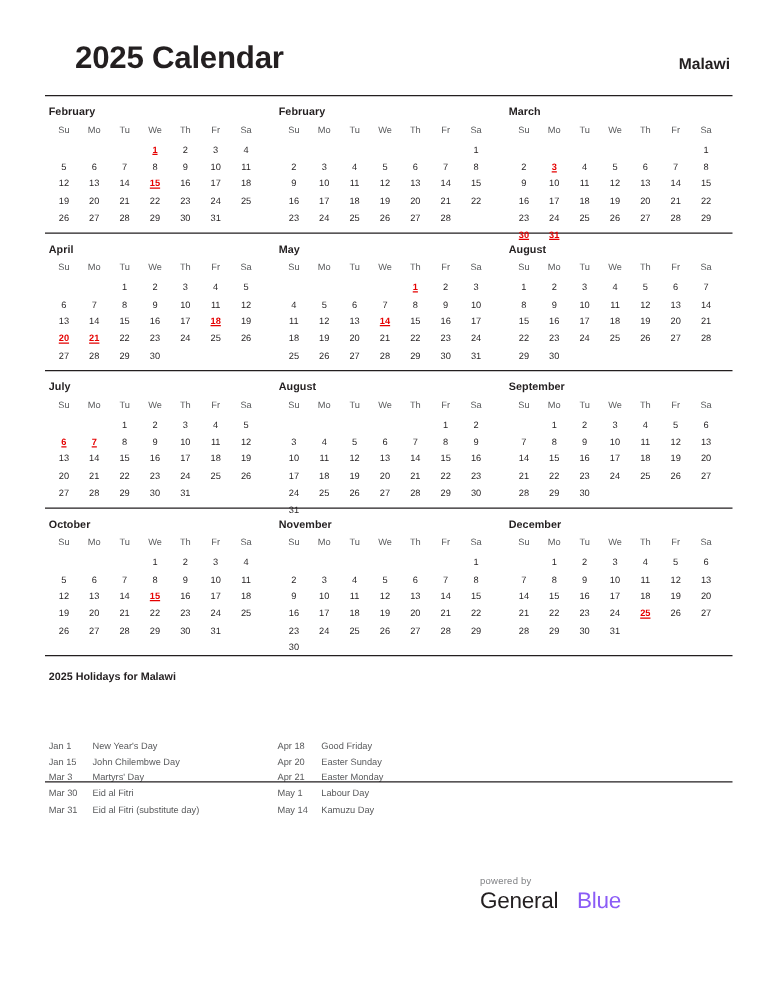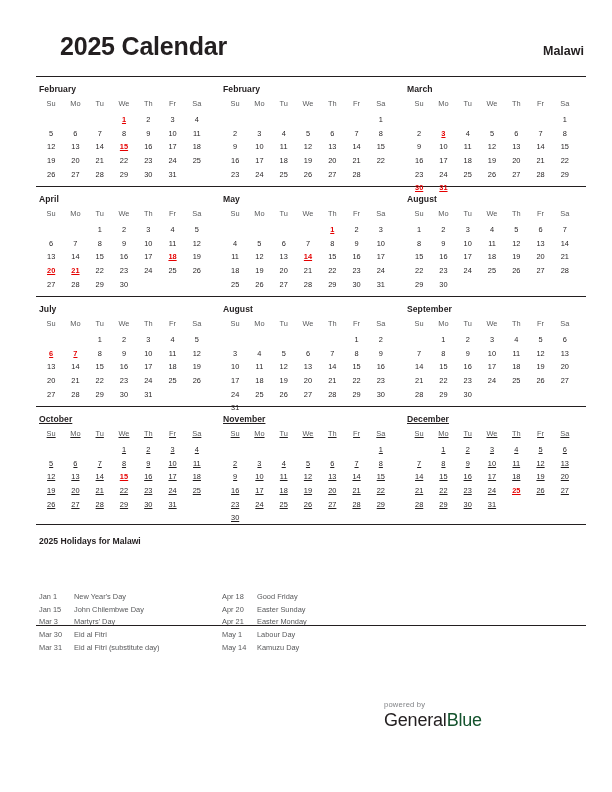--- a/index.html
+++ b/index.html
@@ -60,21 +60,21 @@
   }
   .month-row {
     display: flex;
     border-top: 1.1px solid #231f20;
     padding-top: 5px;
     box-sizing: border-box;
   }
   .month-row.r1 { height: 110px; }
   .month-row.r2 { height: 110px; }
   .month-row.r3 { height: 110px; }
-  .month-row.r4 { height: 110px; text-decoration: underline; }
+  .month-row.r4 { height: 110px; }
 
   .month {
     width: 184px;
     box-sizing: border-box;
     padding-left: 3px;
   }
   .month.last { width: 182px; }
 
   .month-name {
     font-size: 8.6px;
@@ -171,21 +171,21 @@
     color: #808285;
     margin-bottom: 1px;
     letter-spacing: 0.2px;
   }
   .brand {
     font-size: 18px;
     letter-spacing: -0.2px;
     white-space: nowrap;
   }
   .brand-general { color: #231f20; }
-  .brand-blue { color: #14532d; }
+  .brand-blue { color: #8b5cf6; margin-left: 15px; }
 </style>
 </head>
 <body>
 
 <div class="page">
 
   <div class="header">
     <div class="cal-title">2025 Calendar</div>
     <div class="cal-country">Malawi</div>
   </div>

